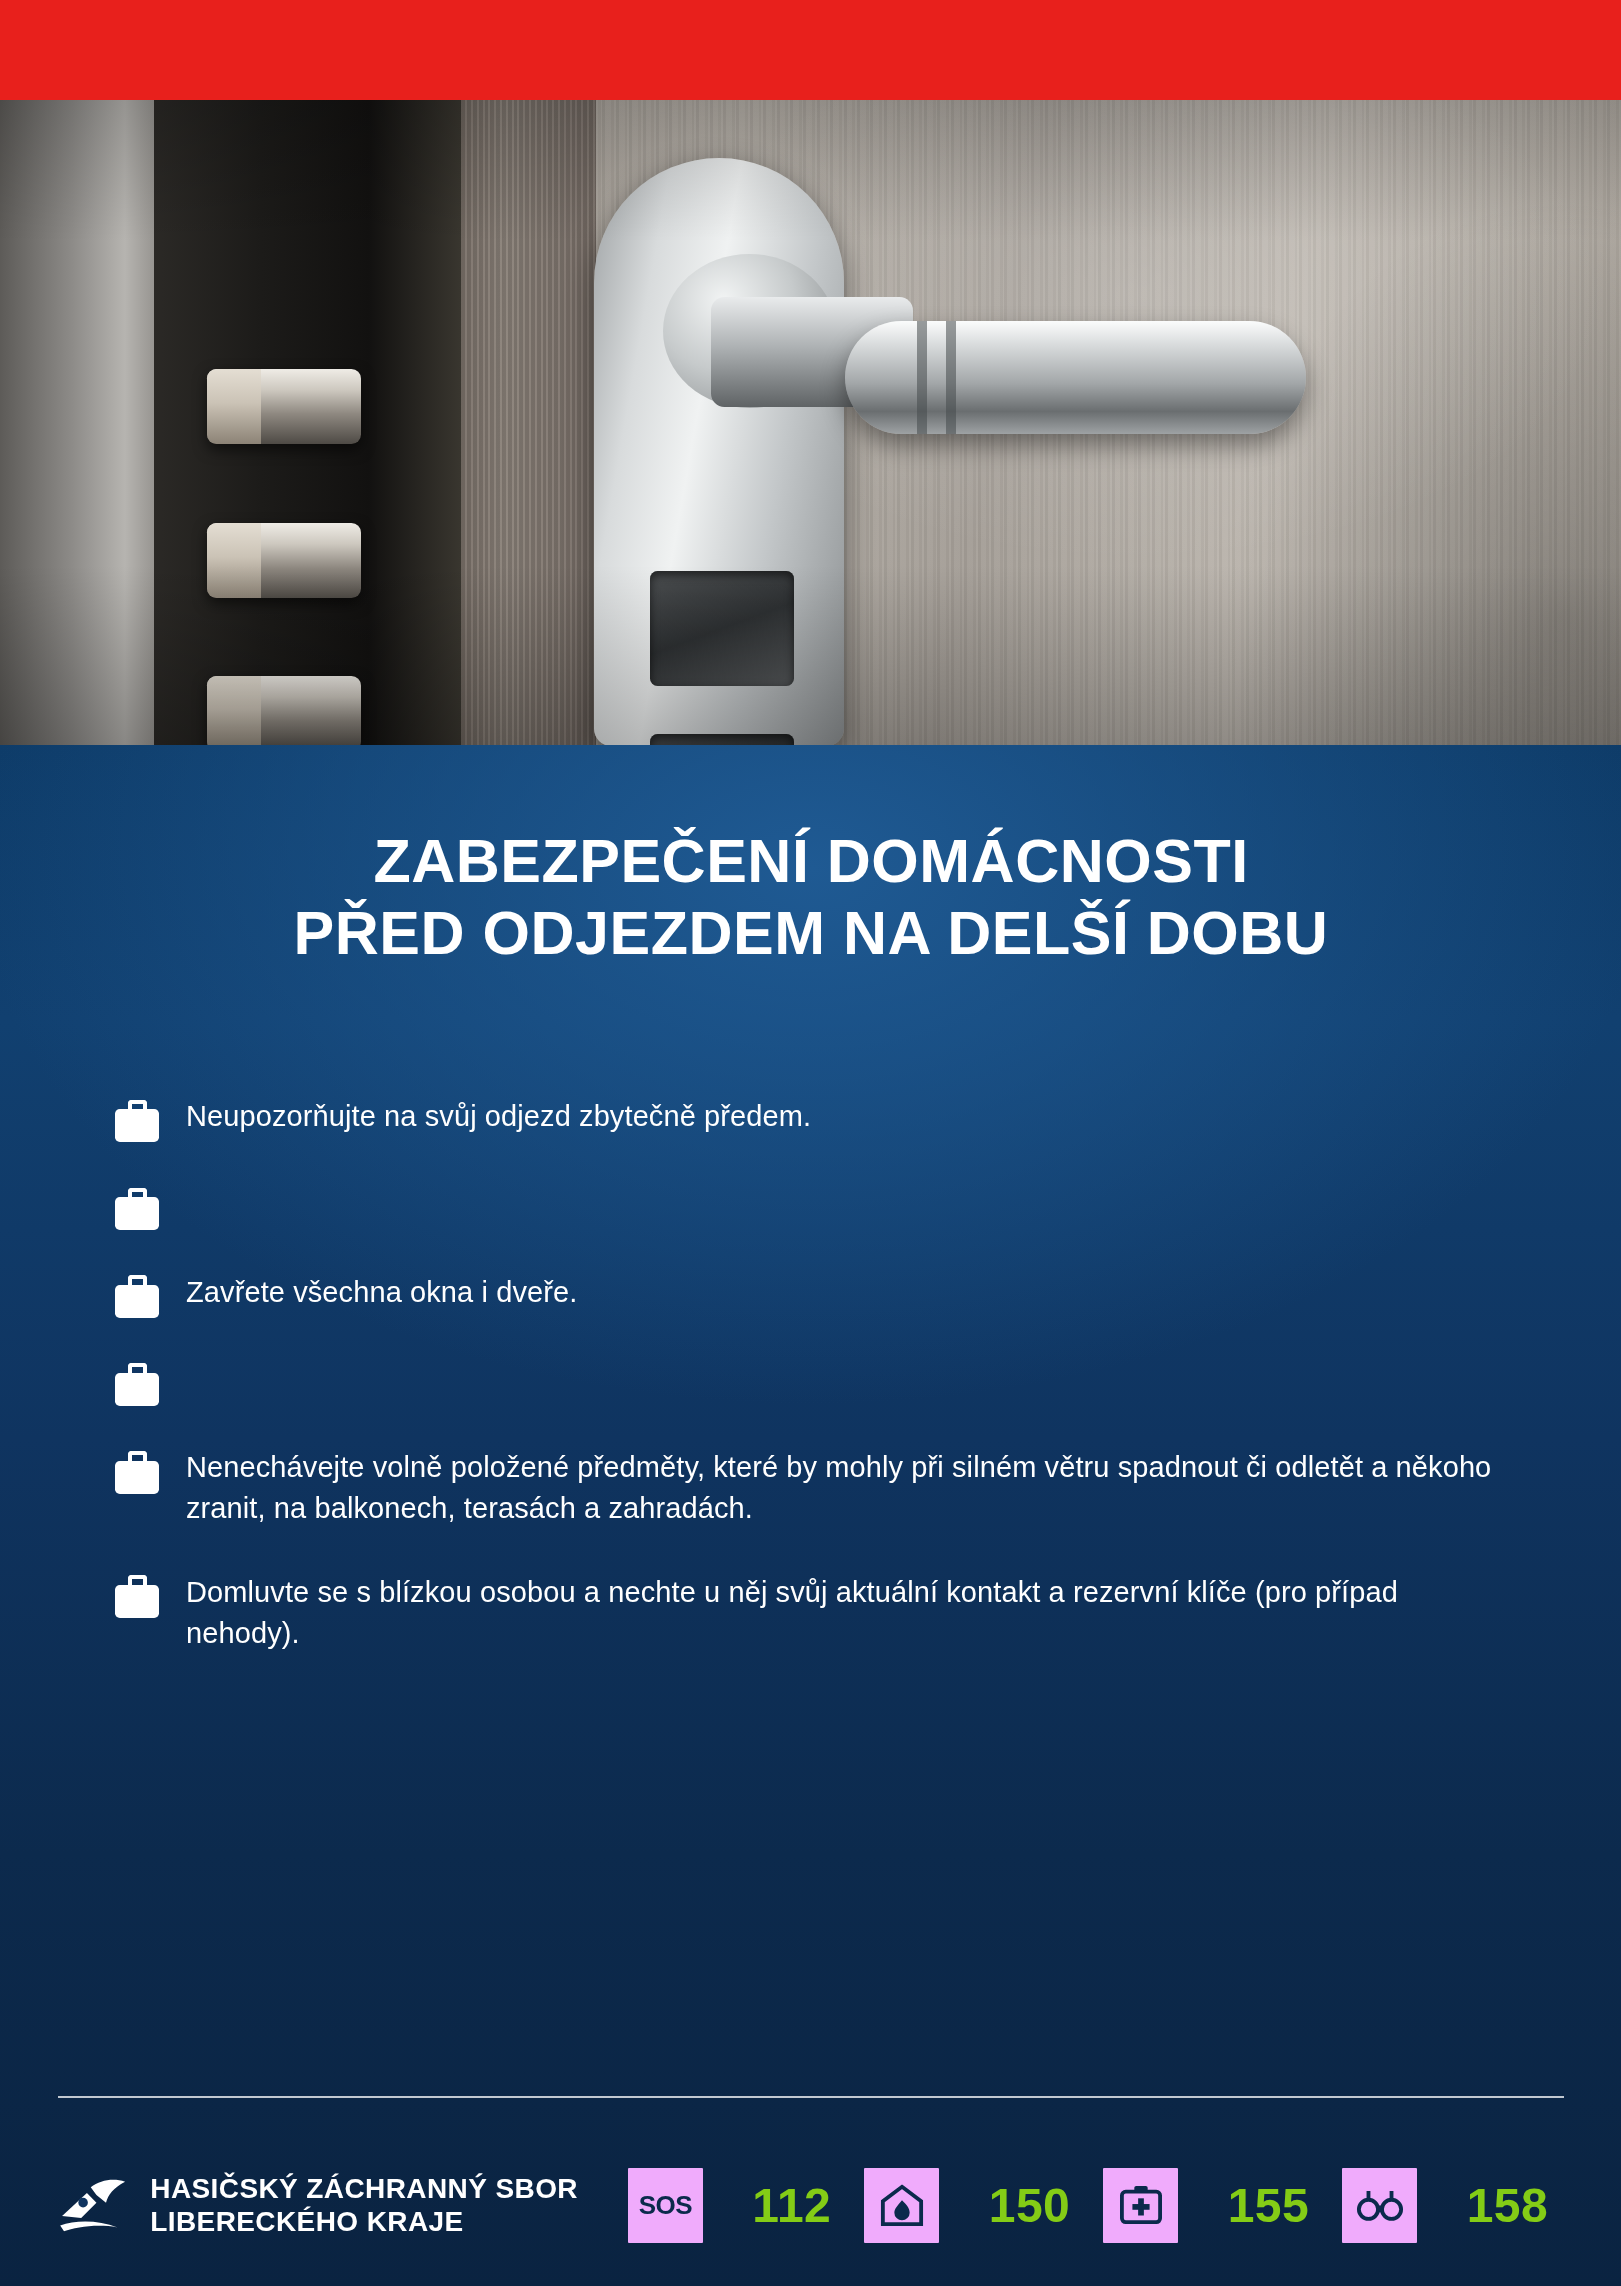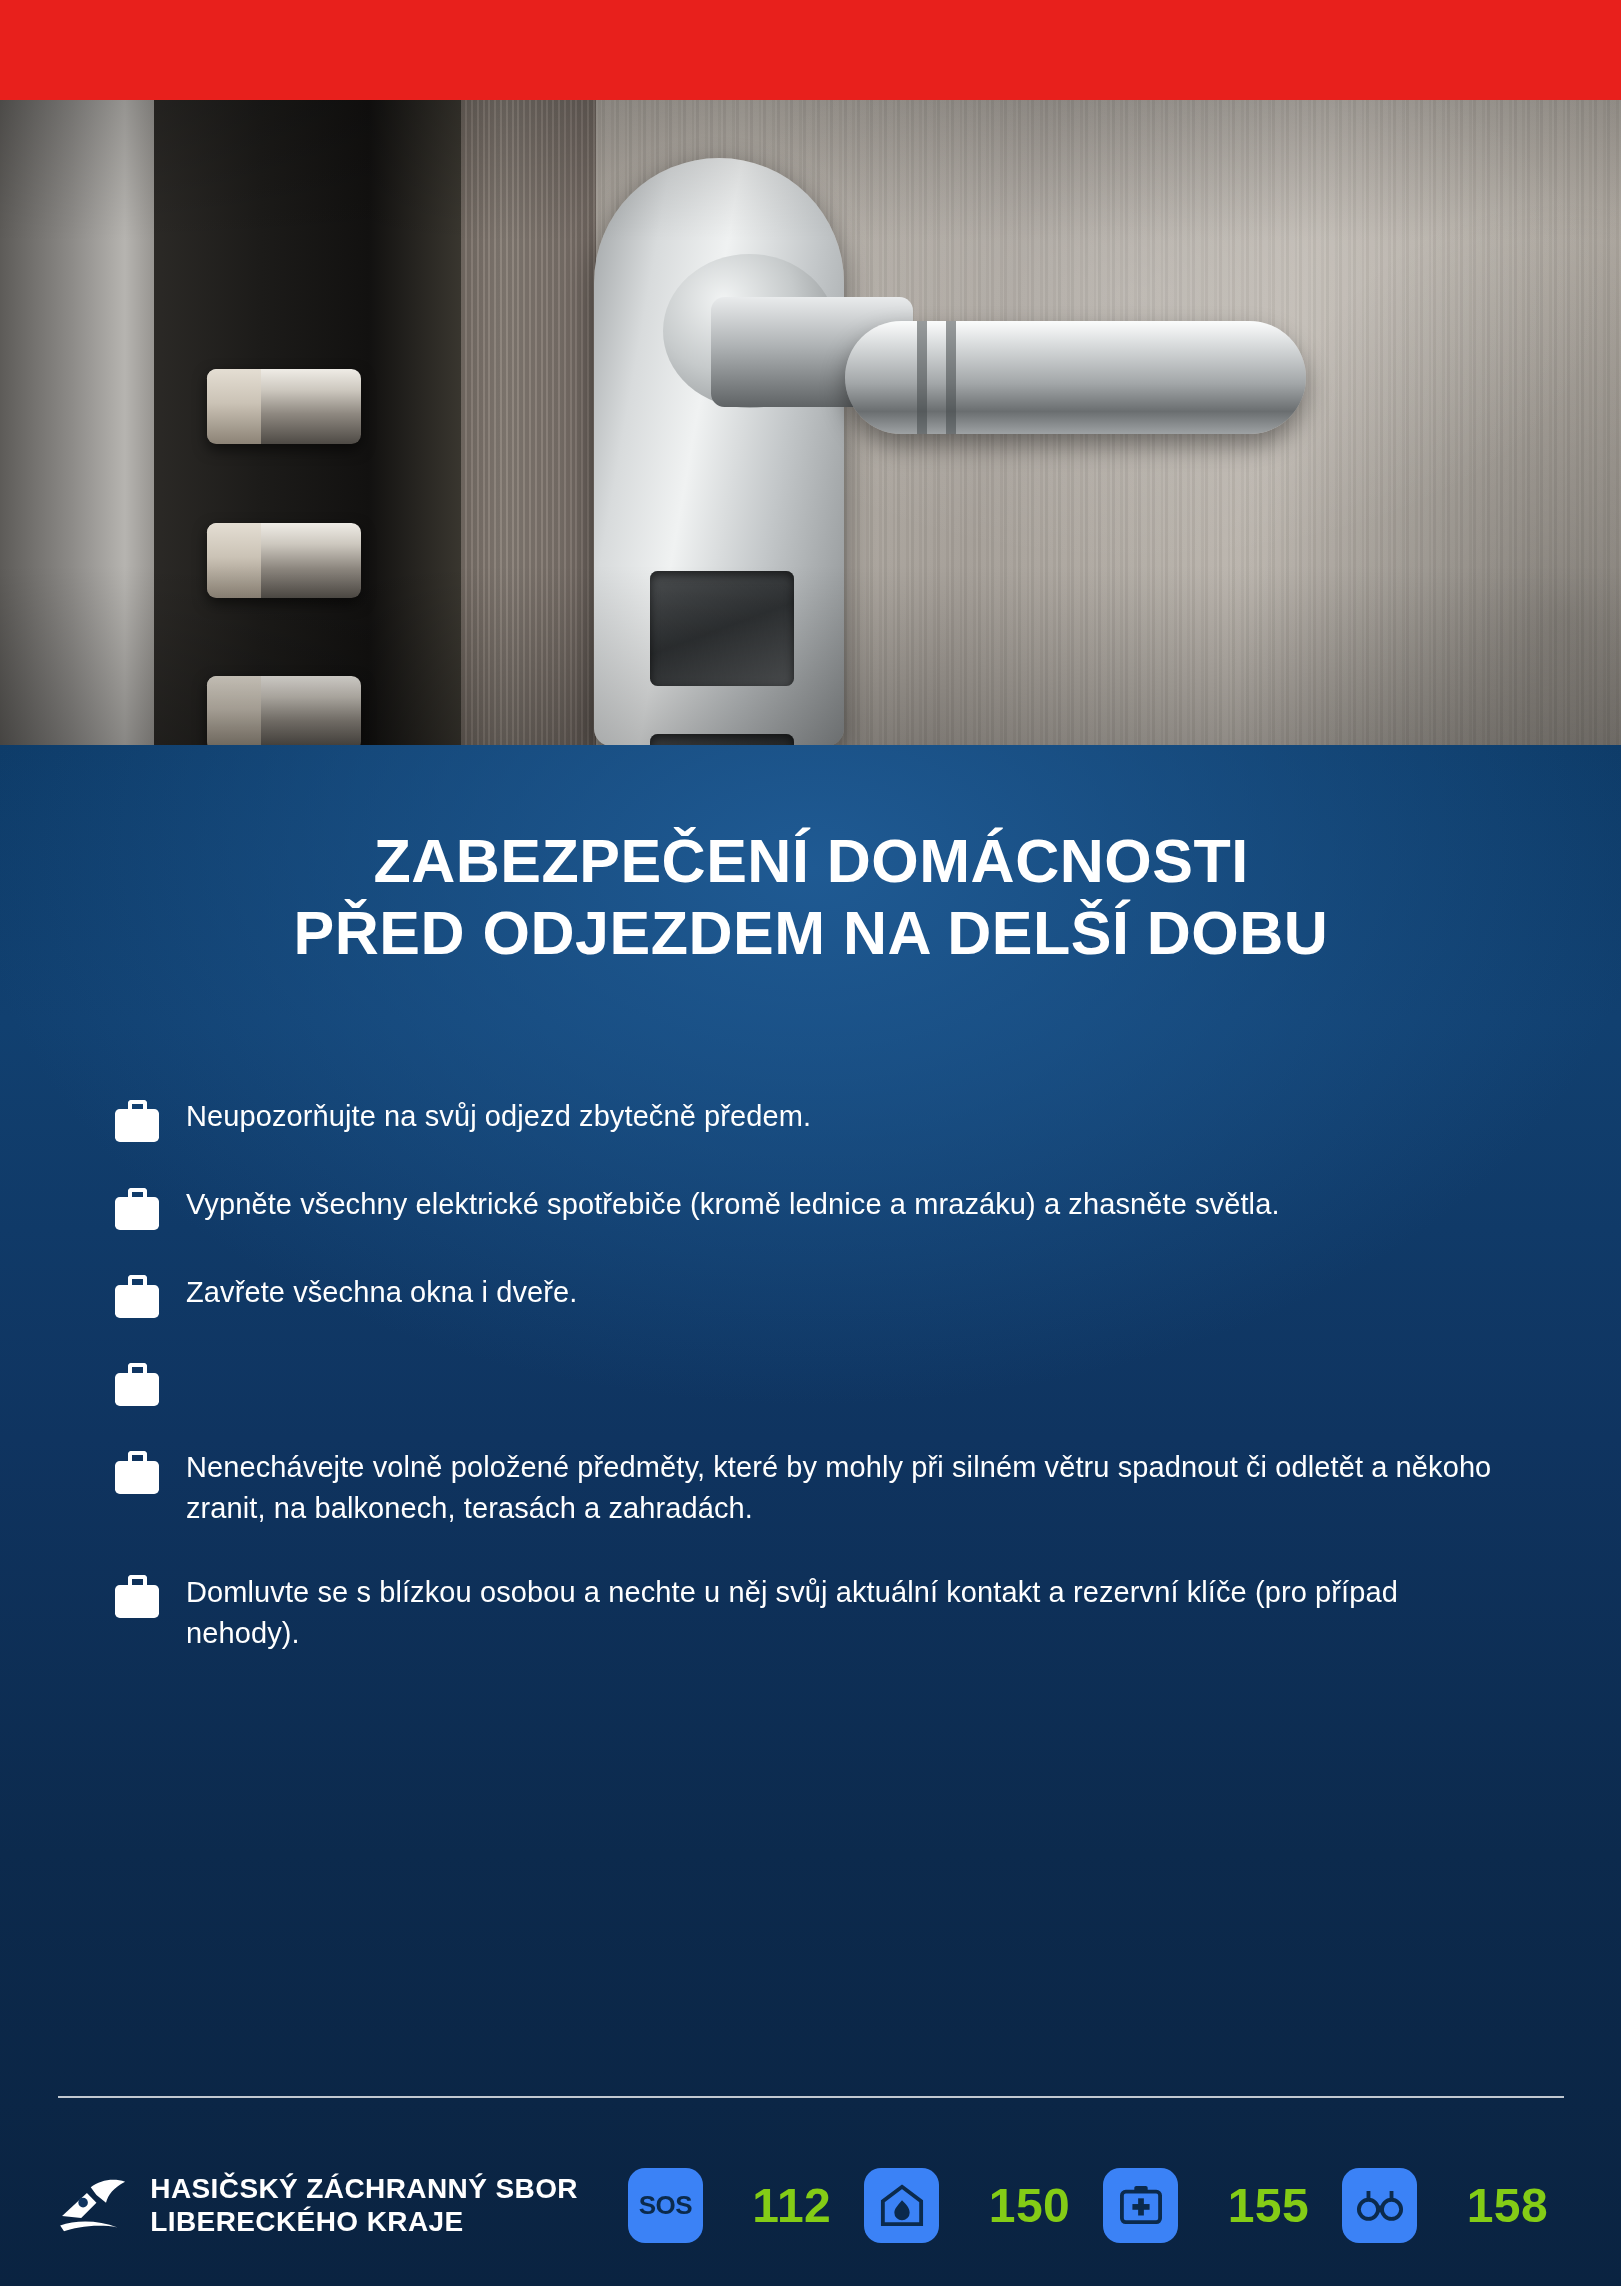--- a/index.html
+++ b/index.html
@@ -273,22 +273,22 @@
     align-items: center;
     gap: 33px;
   }
   .em {
     display: flex;
     align-items: center;
     gap: 15.4px;
   }
   .em .badge {
     width: 75px; height: 75px;
-    background: #3b82f6;
-    border-radius: 17px;
+    background: #f0abfc;
+    border-radius: 1px;
     display: flex;
     align-items: center;
     justify-content: center;
     color: #0b2a4c;
     font-weight: bold;
     font-size: 26px;
     letter-spacing: -0.5px;
   }
   .em .num {
     color: #84cc16;
@@ -341,21 +341,20 @@
           <span class="case"></span>
       </span>
       <span class="txt">Neupozorňujte na svůj odjezd zbytečně předem.</span>
     </div>
 
     <div class="item">
       <span class="bullet-icon">
         <span class="handle"></span>
           <span class="case"></span>
       </span>
-      <span class="txt">Vypněte všechny elektrické spotřebiče (kromě lednice a mrazáku) a zhasněte světla.</span>
     </div>
 
     <div class="item">
       <span class="bullet-icon">
         <span class="handle"></span>
           <span class="case"></span>
       </span>
       <span class="txt">Zavřete všechna okna i dveře.</span>
     </div>
 

